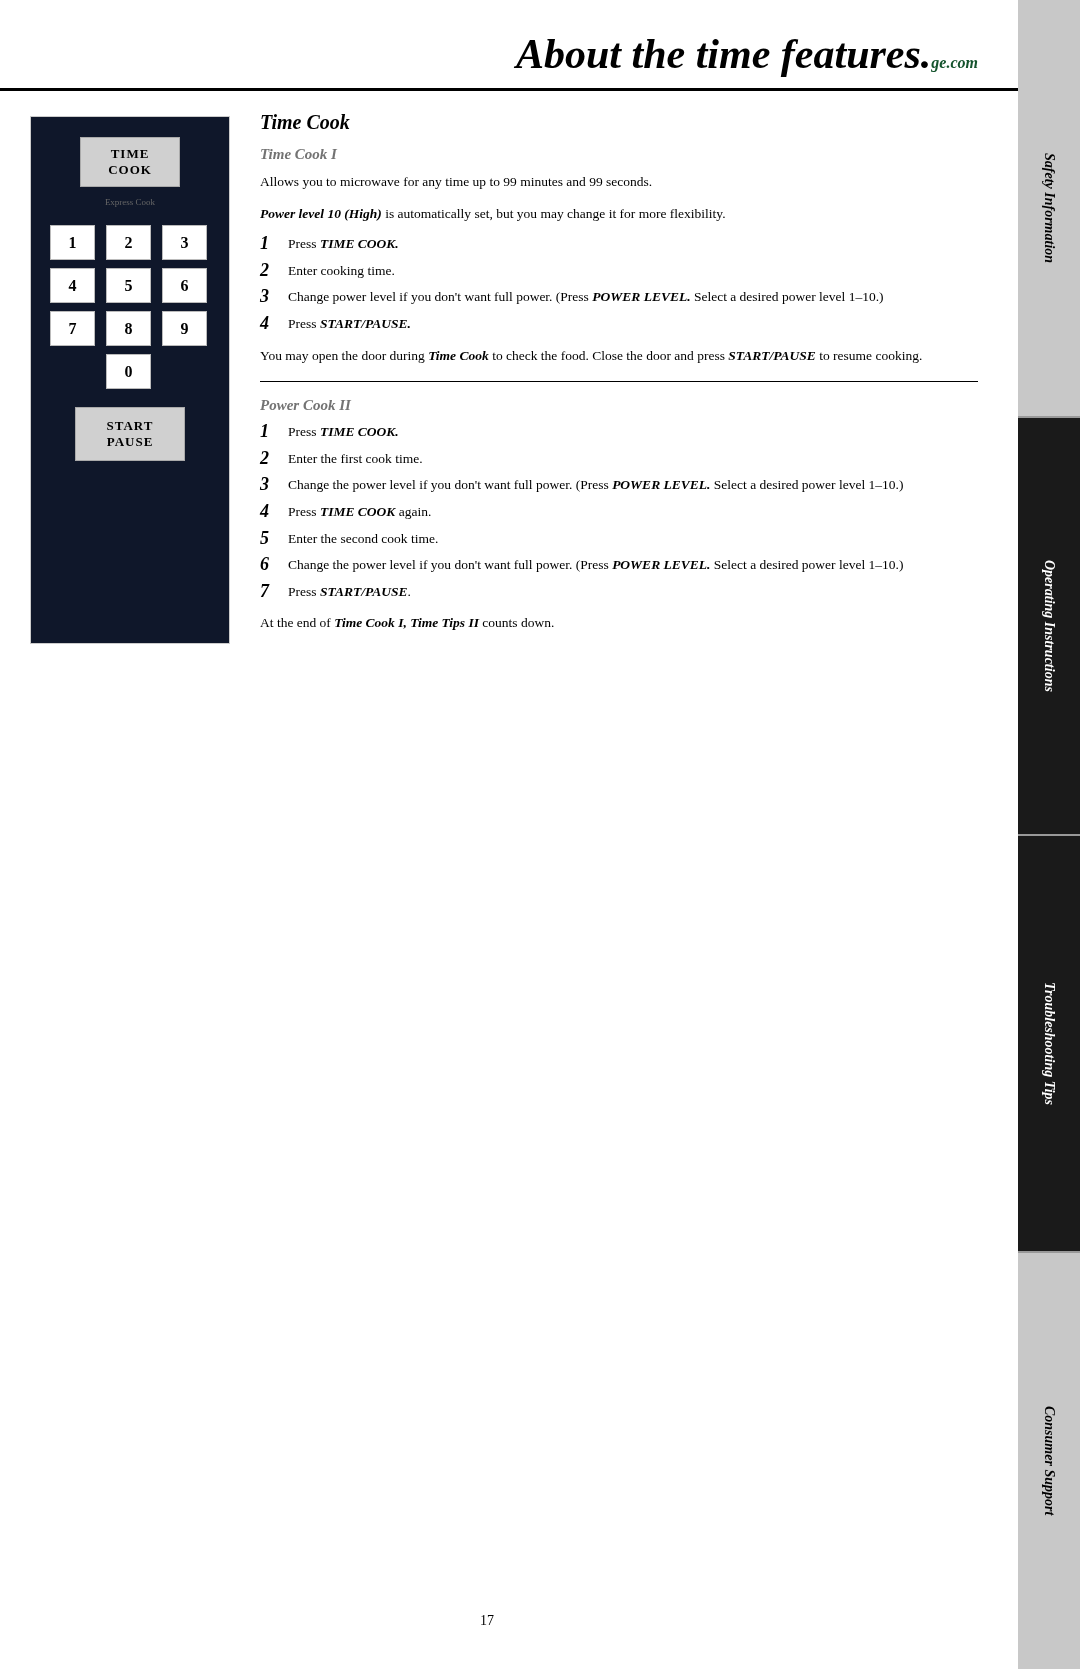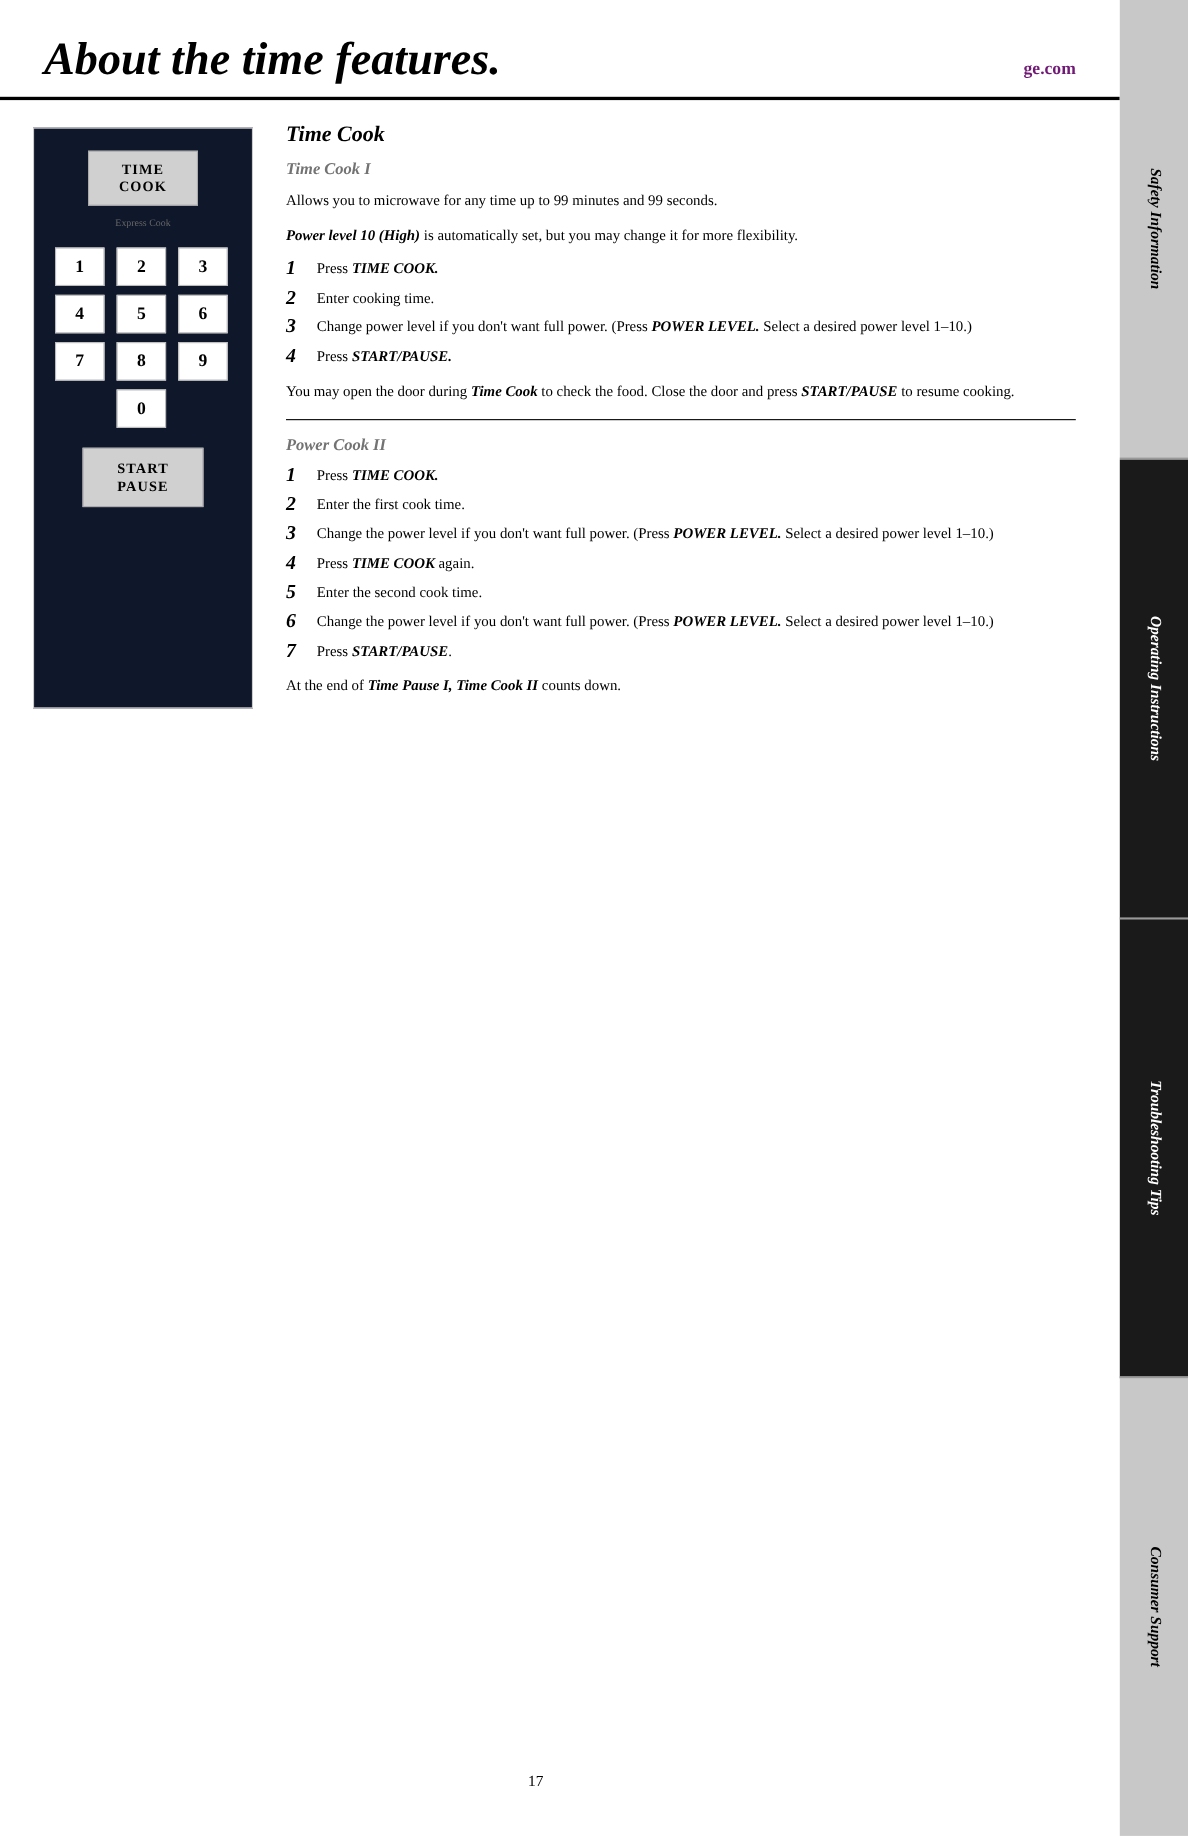--- a/index.html
+++ b/index.html
@@ -68,37 +68,38 @@
       padding: 0;
       position: relative;
     }
 
     
     .page-header {
       padding: 30px 40px 10px 40px;
       border-bottom: 3px solid #000;
       display: flex;
       align-items: baseline;
-      justify-content: space-between;
+      justify-content: flex-end;
       margin-bottom: 0;
     }
 
     .page-title {
       font-family: Georgia, serif;
       font-size: 42px;
       font-weight: bold;
       font-style: italic;
       color: #000;
     }
 
     .website-url {
       font-family: Georgia, serif;
       font-size: 16px;
-      font-weight: bold;
-      color: #701a75;
+      font-style: italic;
+      font-weight: bold;
+      color: #14532d;
     }
 
     
     .content-area {
       display: flex;
       padding: 20px 40px 20px 30px;
       gap: 30px;
     }
 
     
@@ -357,21 +358,21 @@
             <span class="step-number"><i>6</i></span>
             <span class="step-text">Change the power level if you don't want full power. (Press <span class="bold-italic">POWER LEVEL.</span> Select a desired power level 1–10.)</span>
           </div>
           <div class="step-item">
             <span class="step-number"><i>7</i></span>
             <span class="step-text">Press <span class="bold-italic">START/PAUSE</span>.</span>
           </div>
         </div>
 
         <p class="body-text">
-          At the end of <span class="bold-italic">Time Pause I, Time Cook II</span> counts down.
+          At the end of <span class="bold-italic">Time Cook I, Time Tips II</span> counts down.
         </p>
 
       </div>
     </div>
 
     <div class="page-number">17</div>
 
   </div>
 
   <div class="right-sidebar">

